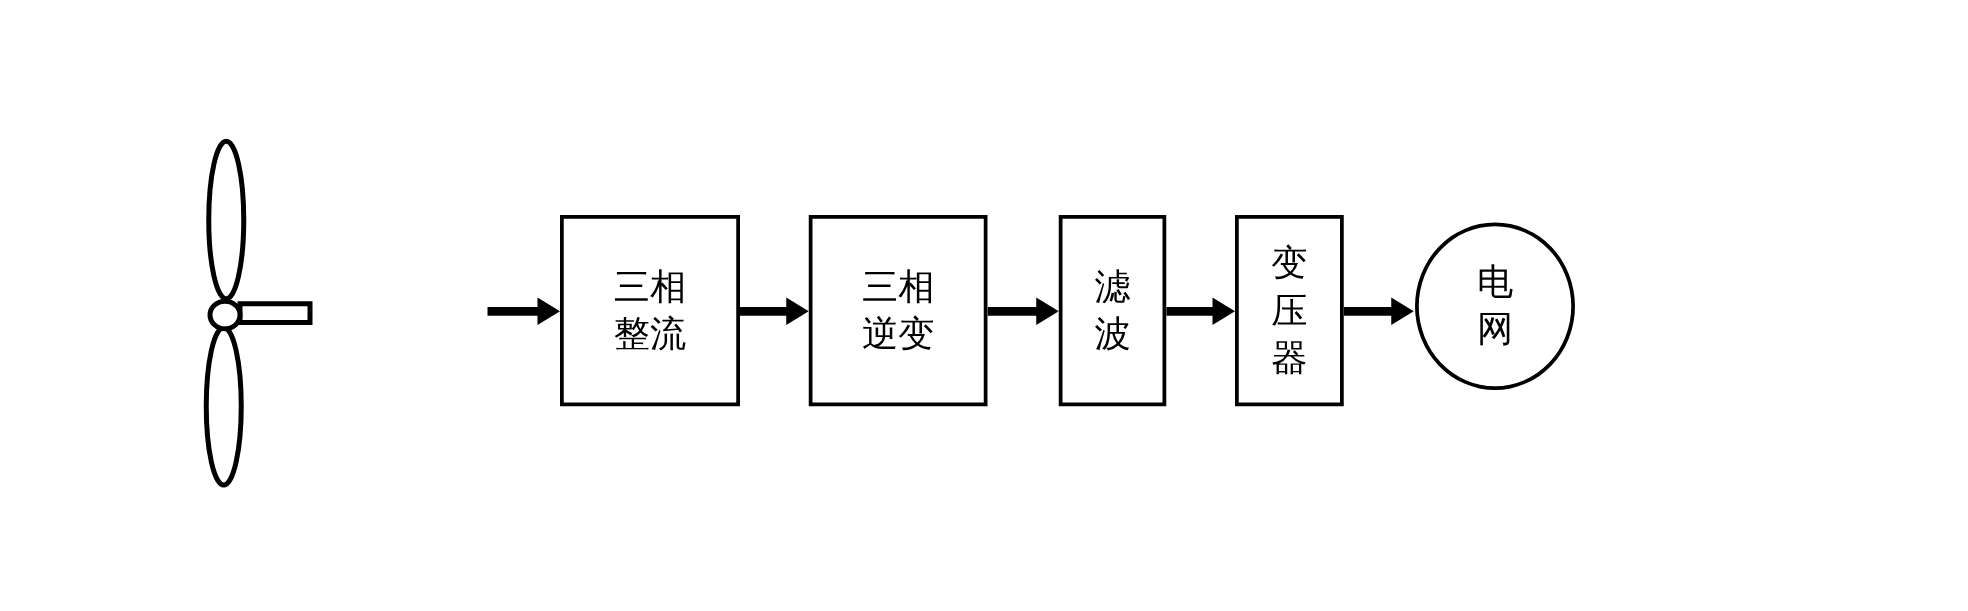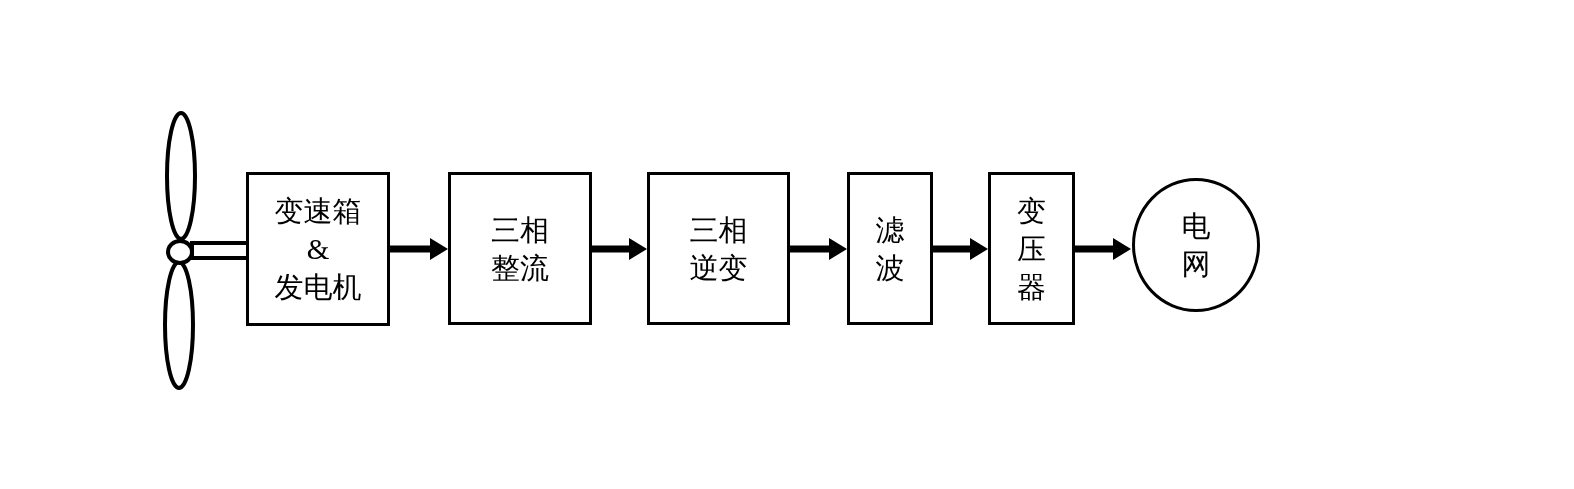--- a/index.html
+++ b/index.html
@@ -67,23 +67,20 @@
     <g>
       <line class="arrow-line" x1="933" y1="249" x2="971" y2="249"></line>
       <polygon class="arrow-head" points="970,238 970,260 988,249"></polygon>
     </g>
     <g>
       <line class="arrow-line" x1="1075" y1="249" x2="1114" y2="249"></line>
       <polygon class="arrow-head" points="1113,238 1113,260 1131,249"></polygon>
     </g>
   </svg>
 
-  <div class="node n1">变速箱
-&amp;
-发电机</div>
   <div class="node n2">三相
 整流</div>
   <div class="node n3">三相
 逆变</div>
   <div class="node n4">滤
 波</div>
   <div class="node n5">变
 压
 器</div>
   <div class="node n6">电

